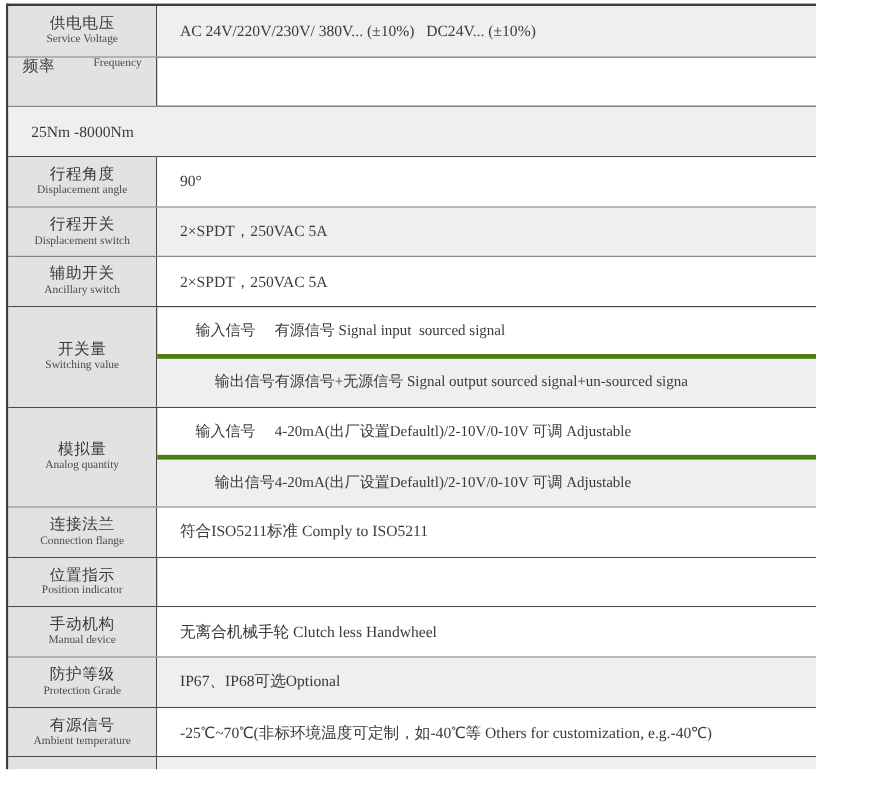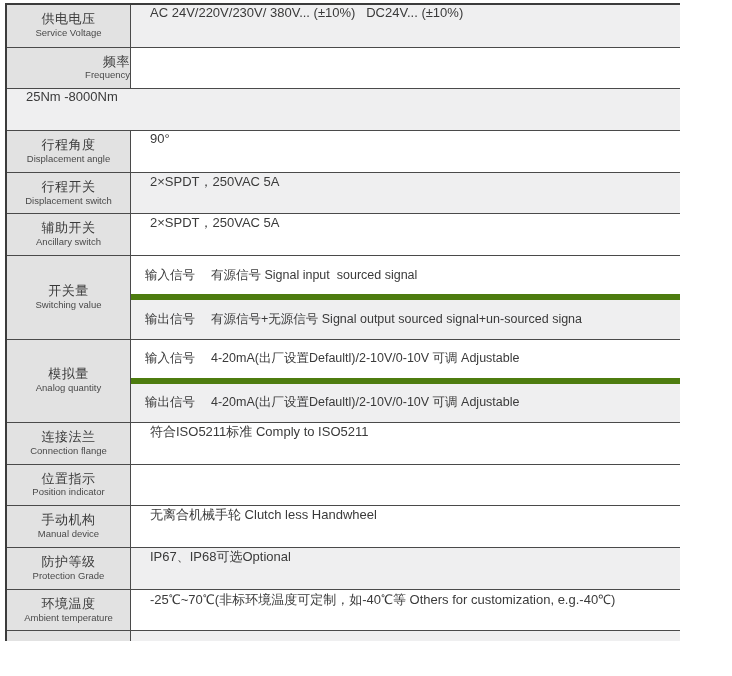--- a/index.html
+++ b/index.html
@@ -1,58 +1,58 @@
 <!DOCTYPE html>
 <html><head>
 <meta charset="utf-8">
 <style>
   html,body{margin:0;padding:0;background:#ffffff;}
   .canvas{
     position:relative;
     width:680px;height:676px;
     overflow:hidden;
     background:#ffffff;
-    font-family:Liberation Sans, sans-serif;
+    font-family:Liberation Serif, serif;
     color:#3a3a3a;
   }
   .spec-table{
     position:absolute;left:5px;top:3px;width:724px;
     border:2px solid #3c3c3c;border-bottom:none;
     box-sizing:border-box;
     background:#ffffff;
   }
   .r{display:flex;align-items:stretch;border-top:1px solid #4a4a4a;box-sizing:border-box;}
   .r:first-child{border-top:none;}
   .label-cell{
     width:124px;flex:0 0 124px;
     background:#e2e2e2;
     border-right:1px solid #4a4a4a;
     display:flex;flex-direction:column;align-items:center;justify-content:center;
     text-align:center;box-sizing:border-box;
     line-height:1.15;
   }
   .label-zh{font-size:13px;letter-spacing:.5px;}
   .label-en{font-size:9.5px;color:#4a4a4a;margin-top:1px;}
-  .label-cell.inline{flex-direction:column;align-items:flex-end;justify-content:center;}
+  .label-cell.inline{flex-direction:row;align-items:flex-start;justify-content:center;}
   .label-cell.inline .label-en{margin-top:0;padding-left:32px;}
   .value-cell{
-    flex:1;display:flex;
+    flex:1;display:flex;align-items:center;
     padding-left:19px;box-sizing:border-box;
     font-size:13px;background:#ffffff;
   }
   .value-cell span, .subval{white-space:pre-wrap;}
   .shaded{background:#efeff0;}
   .rh{height:41.7px;}
   .gh{height:83.4px;}
   .subcol{flex:1;display:flex;flex-direction:column;}
   .subrow{
     flex:1;display:flex;align-items:center;
-    padding-left:14px;font-size:12.5px;box-sizing:border-box;
-  }
-  .subrow + .subrow{border-top:6px solid #4d7c0f;}
+    padding-left:32px;font-size:12.5px;box-sizing:border-box;
+  }
+  .subrow + .subrow{border-top:4px solid #4d7c0f;text-align:right;}
   .subkey{flex:0 0 66px;width:66px;}
   .sliver{
     display:flex;height:10px;border-top:1px solid #4a4a4a;
   }
   .sliver .label-cell{height:10px;}
 </style>
 </head>
 <body>
 
 <div class="canvas">
@@ -178,21 +178,21 @@
         <div class="label-zh">防护等级</div>
         <div class="label-en">Protection Grade</div>
       </div>
       <div class="value-cell shaded">
           <span>IP67、IP68可选Optional</span>
         </div>
     </div>
 
     <div class="r rh">
       <div class="label-cell">
-        <div class="label-zh">环境温度</div>
+        <div class="label-zh">有源信号</div>
         <div class="label-en">Ambient temperature</div>
       </div>
       <div class="value-cell">
           <span>-25℃~70℃(非标环境温度可定制，如-40℃等 Others for customization, e.g.-40℃)</span>
         </div>
     </div>
 
     <div class="sliver">
       <div class="label-cell"></div>
       <div class="value-cell shaded"></div>

